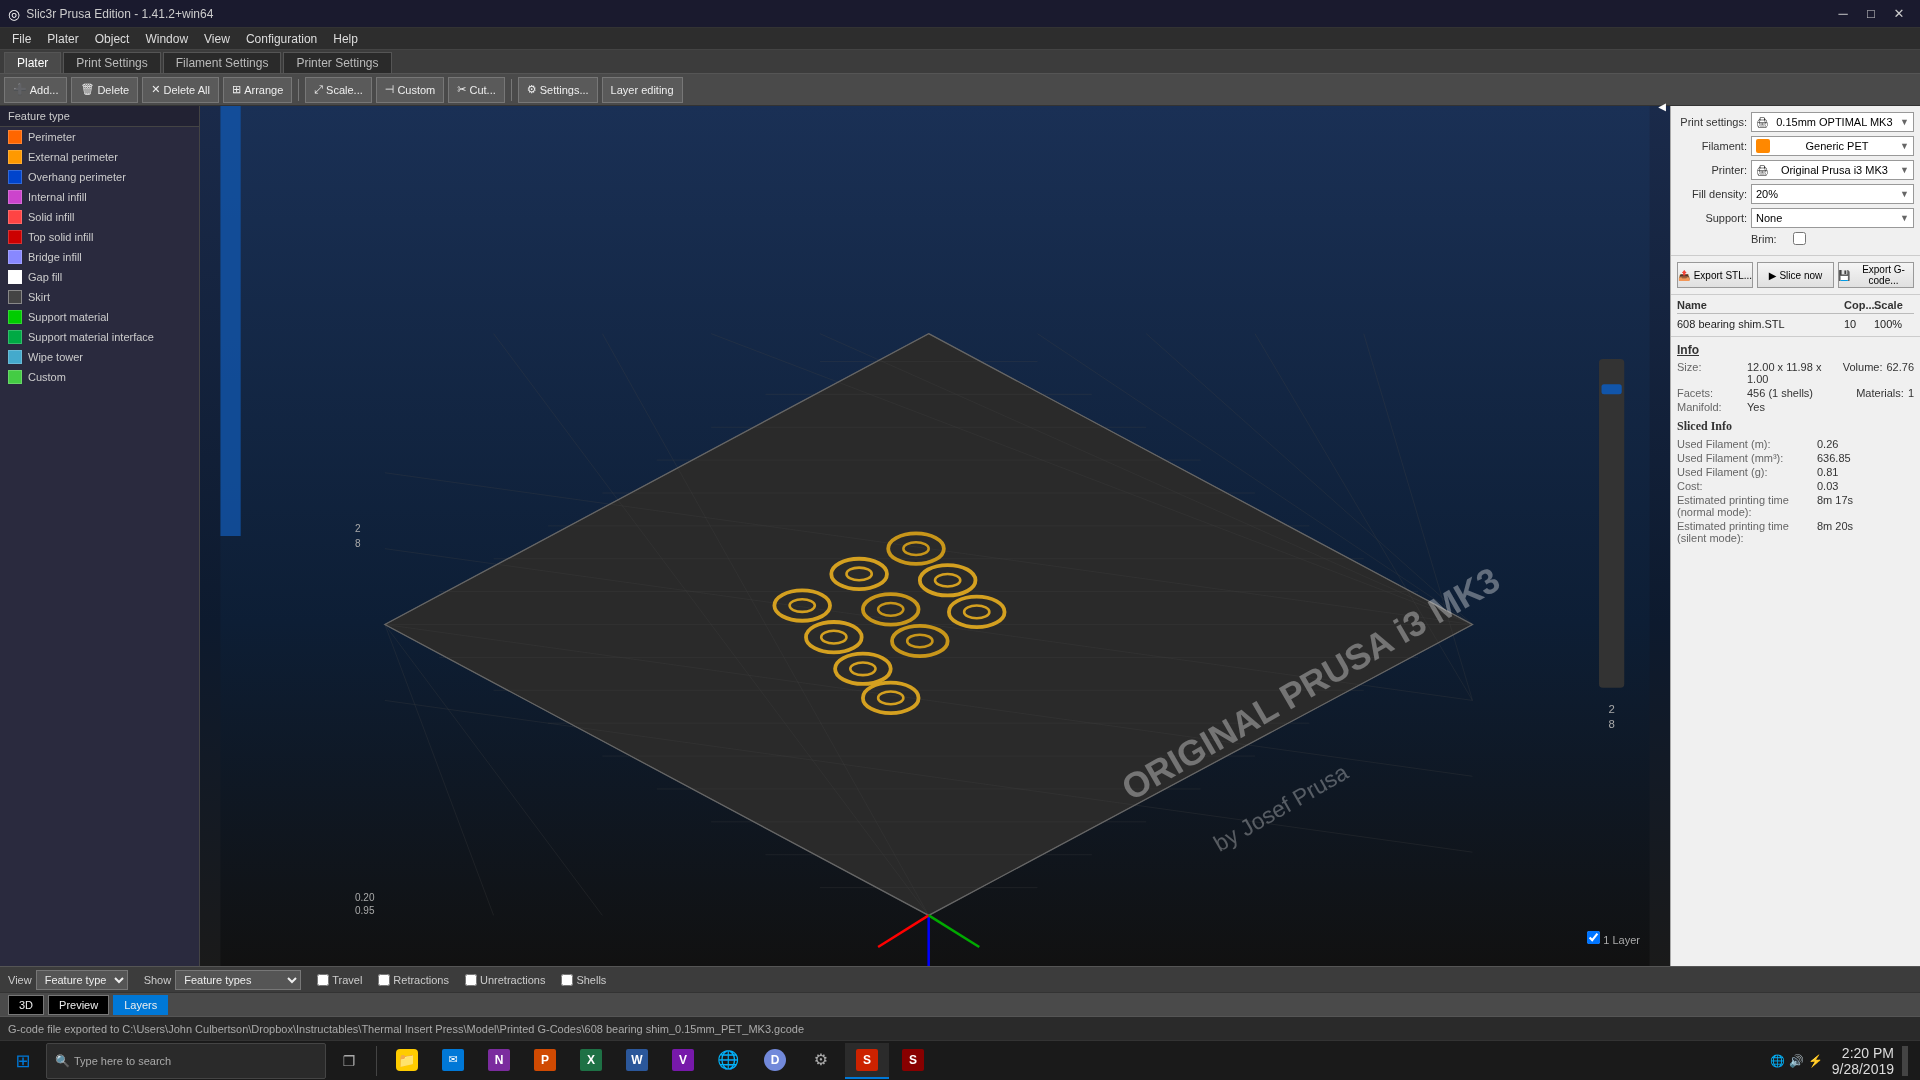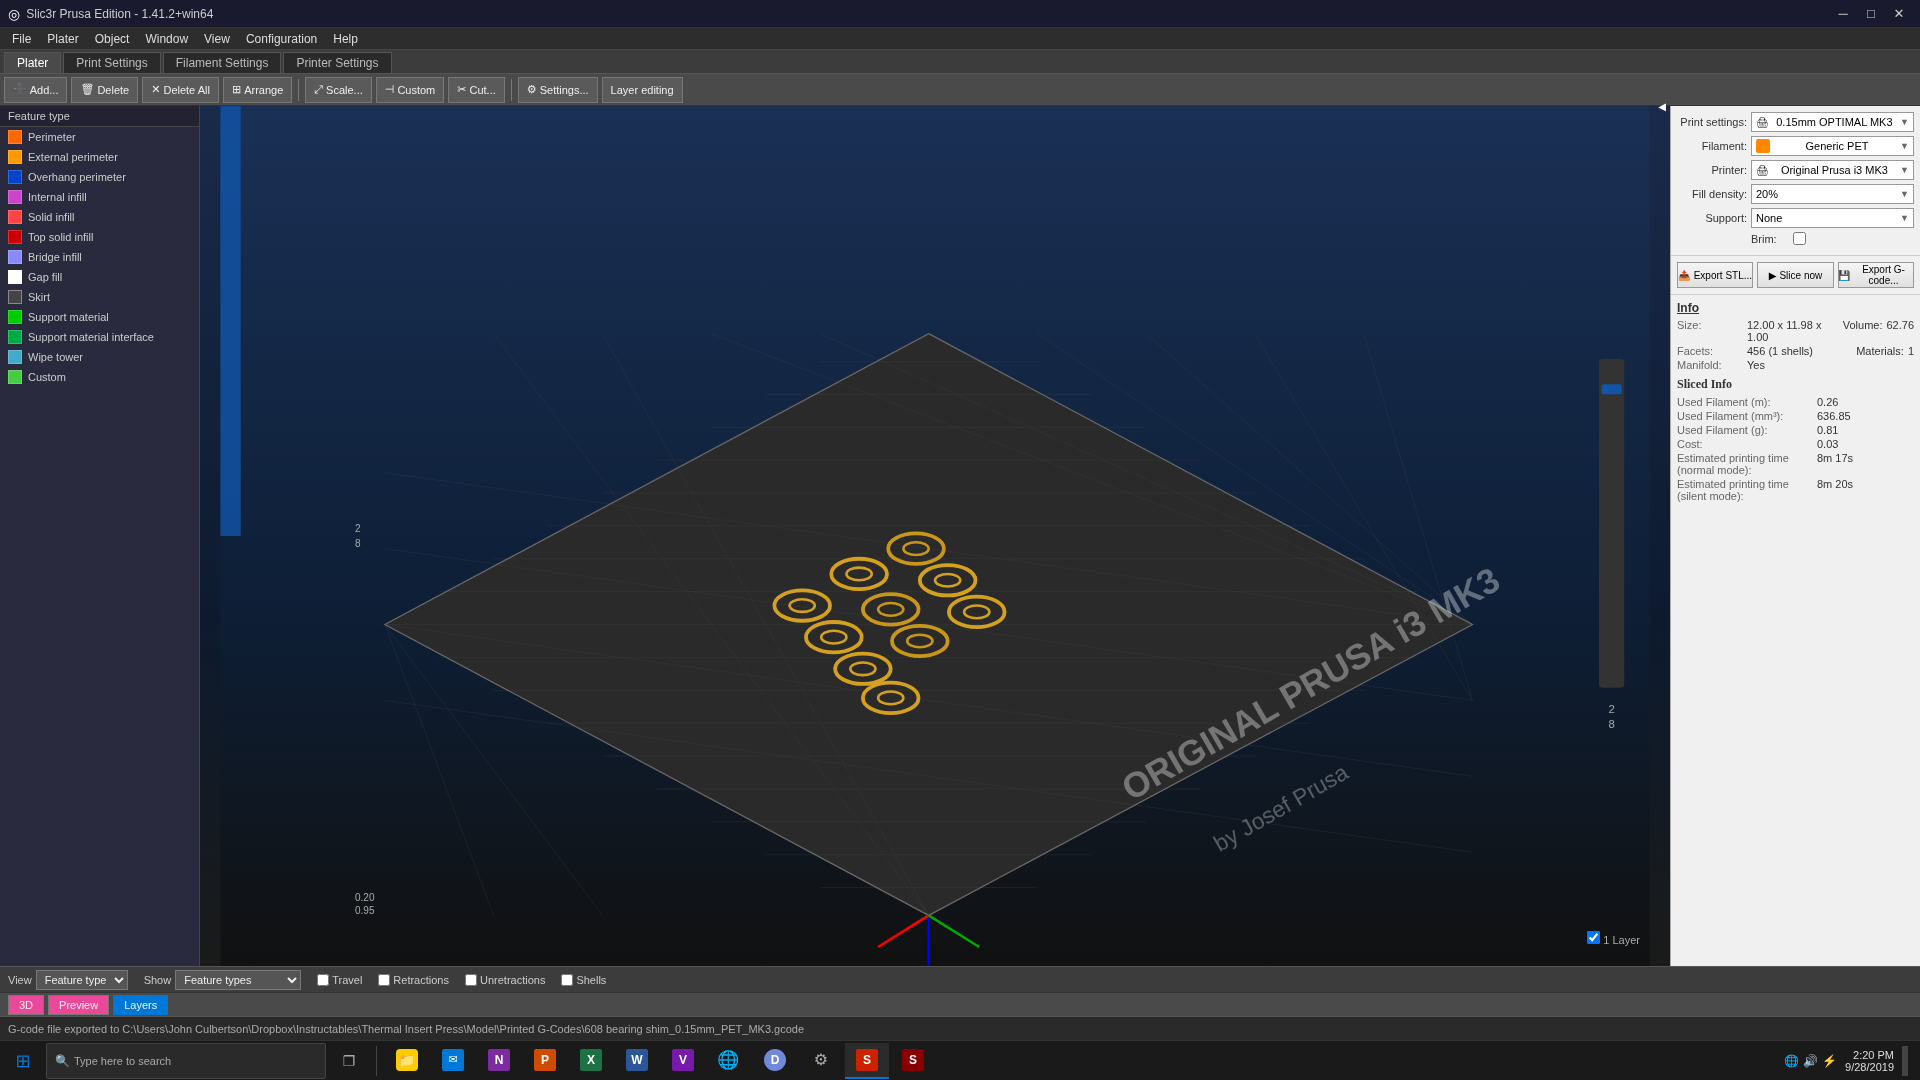--- a/index.html
+++ b/index.html
@@ -271,21 +271,21 @@
       height: 24px;
       display: flex;
       align-items: center;
       padding: 0 8px;
       gap: 4px;
       border-top: 1px solid #333;
     }
     .view-btn {
       height: 20px;
       padding: 0 10px;
-      background: #ec4899;
+      background: #000000;
       border: 1px solid #777;
       color: #eee;
       cursor: pointer;
       font-size: 11px;
     }
     .view-btn.active { background: #0078d7; border-color: #0078d7; }
 
     .status-bar {
       background: #2a2a2a;
       height: 24px;
@@ -322,21 +322,21 @@
       justify-content: center;
       cursor: pointer;
       border-radius: 2px;
     }
     .taskbar-icon { width: 22px; height: 22px; border-radius: 2px; display: flex; align-items: center; justify-content: center; font-size: 14px; }
     .taskbar-sep { width: 1px; height: 30px; background: #444; margin: 0 4px; }
     .taskbar-apps { display: flex; gap: 2px; flex: 1; }
     .taskbar-app { height: 36px; padding: 0 8px; display: flex; align-items: center; gap: 4px; cursor: pointer; border-bottom: 2px solid transparent; min-width: 44px; justify-content: center; }
     .taskbar-app.active { border-bottom-color: #0078d7; background: rgba(255,255,255,0.08); }
     .taskbar-right { display: flex; align-items: center; gap: 8px; padding: 0 8px; }
-    .taskbar-time { color: #ddd; font-size: 11px; text-align: right; }
+    .taskbar-time { color: #ddd; font-size: 14px; text-align: right; }
     .taskbar-sys-icons { display: flex; gap: 4px; align-items: center; }
     .sys-icon { color: #ddd; font-size: 12px; cursor: pointer; }
 
     
     .viewport svg { position: absolute; top: 0; left: 0; width: 100%; height: 100%; }
 
     
     .brim-row {
       display: flex;
       align-items: center;
@@ -656,20 +656,32 @@
       <button class="action-btn">
         <span>▶</span>
         <span>Slice now</span>
       </button>
       <button class="action-btn">
         <span>💾</span>
         <span>Export G-code...</span>
       </button>
     </div>
 
+    <div class="file-list-section">
+      <div class="file-list-header">
+        <span>Name</span>
+        <span>Cop...</span>
+        <span>Scale</span>
+      </div>
+      <div class="file-row">
+        <span>608 bearing shim.STL</span>
+        <span>10</span>
+        <span>100%</span>
+      </div>
+    </div>
 
     <div class="info-section">
       <div class="info-header">Info</div>
       <div class="info-row">
         <span class="info-key">Size:</span>
         <span class="info-val">12.00 x 11.98 x 1.00</span>
         <span class="info-right">Volume:</span>
         <span style="margin-left:4px;">62.76</span>
       </div>
       <div class="info-row">

